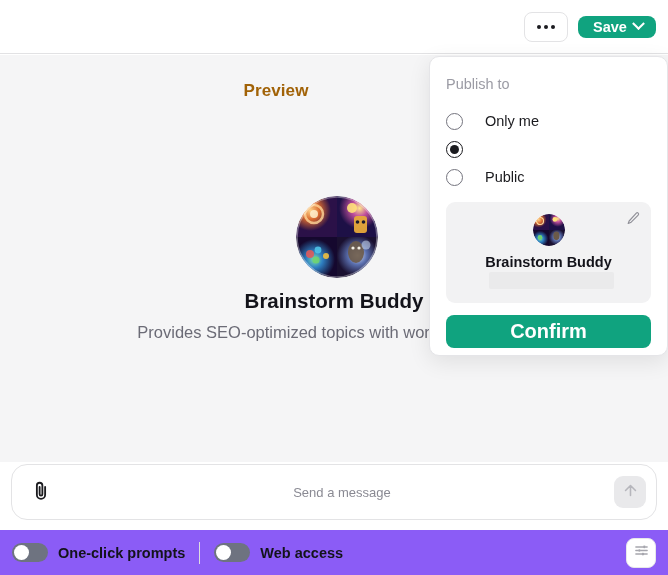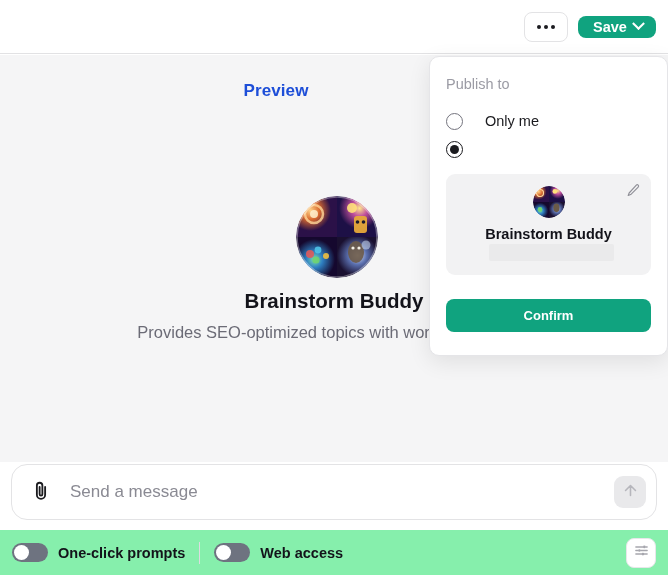--- a/index.html
+++ b/index.html
@@ -76,21 +76,21 @@
     background: #f5f5f6;
     overflow: hidden;
   }
   .preview-title {
     position: absolute;
     top: 26px;
     width: 552px;
     text-align: center;
     font-size: 17px;
     font-weight: bold;
-    color: #1d4ed8;
+    color: #a16207;
     letter-spacing: .1px;
   }
 
   .bot-avatar {
     position: absolute;
     left: 296px; top: 141px;
     width: 82px; height: 82px;
     border-radius: 50%;
     overflow: hidden;
   }
@@ -123,43 +123,44 @@
     border: 1px solid #e3e3e5;
     border-radius: 16px;
     display: flex;
     align-items: center;
     padding: 0 10px 0 18px;
   }
   .clip-icon { width: 22px; height: 24px; flex: 0 0 auto; }
   .msg-input {
     flex: 1 1 auto;
     border: none; outline: none;
-    font-size: 17px;
+    font-size: 13px;
     color: #1b1b1f;
     margin-left: 18px;
     font-family: "Liberation Sans", sans-serif;
     background: transparent;
+    text-align: center;
   }
   .msg-input::placeholder { color: #8a8a93; }
   .send-btn {
     width: 32px; height: 32px;
     border-radius: 9px;
     background: #e9e9eb;
     display: flex; align-items: center; justify-content: center;
     flex: 0 0 auto;
     cursor: pointer;
     border: none;
   }
 
   
   .bottombar {
     position: absolute;
     left: 0; top: 530px;
     width: 668px; height: 45px;
-    background: #86efac;
+    background: #8b5cf6;
     display: flex;
     align-items: center;
     padding: 0 12px 0 12px;
   }
   .toggle-wrap {
     display: flex; align-items: center; gap: 10px;
     cursor: pointer;
   }
   .toggle {
     width: 36px; height: 19px;
@@ -268,28 +269,28 @@
     border-radius: 2px;
   }
   .edit-icon-btn {
     position: absolute;
     right: 8px; top: 8px;
     width: 20px; height: 20px;
     display: flex; align-items: center; justify-content: center;
     cursor: pointer;
   }
   .confirm-btn {
-    margin-top: 24px;
+    margin-top: 12px;
     width: 100%;
     height: 33px;
     background: #10a37f;
     color: #ffffff;
     border: none;
     border-radius: 8px;
-    font-size: 13px;
+    font-size: 20px;
     font-weight: bold;
     cursor: pointer;
     font-family: "Liberation Sans", sans-serif;
   }
 </style>
 </head>
 <body>
 
 <div id="app">
 
@@ -411,20 +412,24 @@
   <div class="dropdown">
     <div class="dd-title">Publish to</div>
 
     <div class="radio-row">
       <span class="radio"></span>
       <span class="radio-label">Only me</span>
     </div>
     <div class="radio-row">
       <span class="radio checked"></span>
     </div>
+    <div class="radio-row">
+      <span class="radio"></span>
+      <span class="radio-label">Public</span>
+    </div>
 
     <div class="preview-card">
       <div class="edit-icon-btn">
         <span>
           <svg viewBox="0 0 24 24" width="15" height="15" fill="none" stroke="#8f8f97" stroke-width="1.8" stroke-linecap="round" stroke-linejoin="round">
             <path d="M16.5 3.5a2.12 2.12 0 0 1 3 3L7.5 18.5 3.5 20l1.5-4z"></path>
           </svg>
         </span>
       </div>
       <div class="card-avatar">

